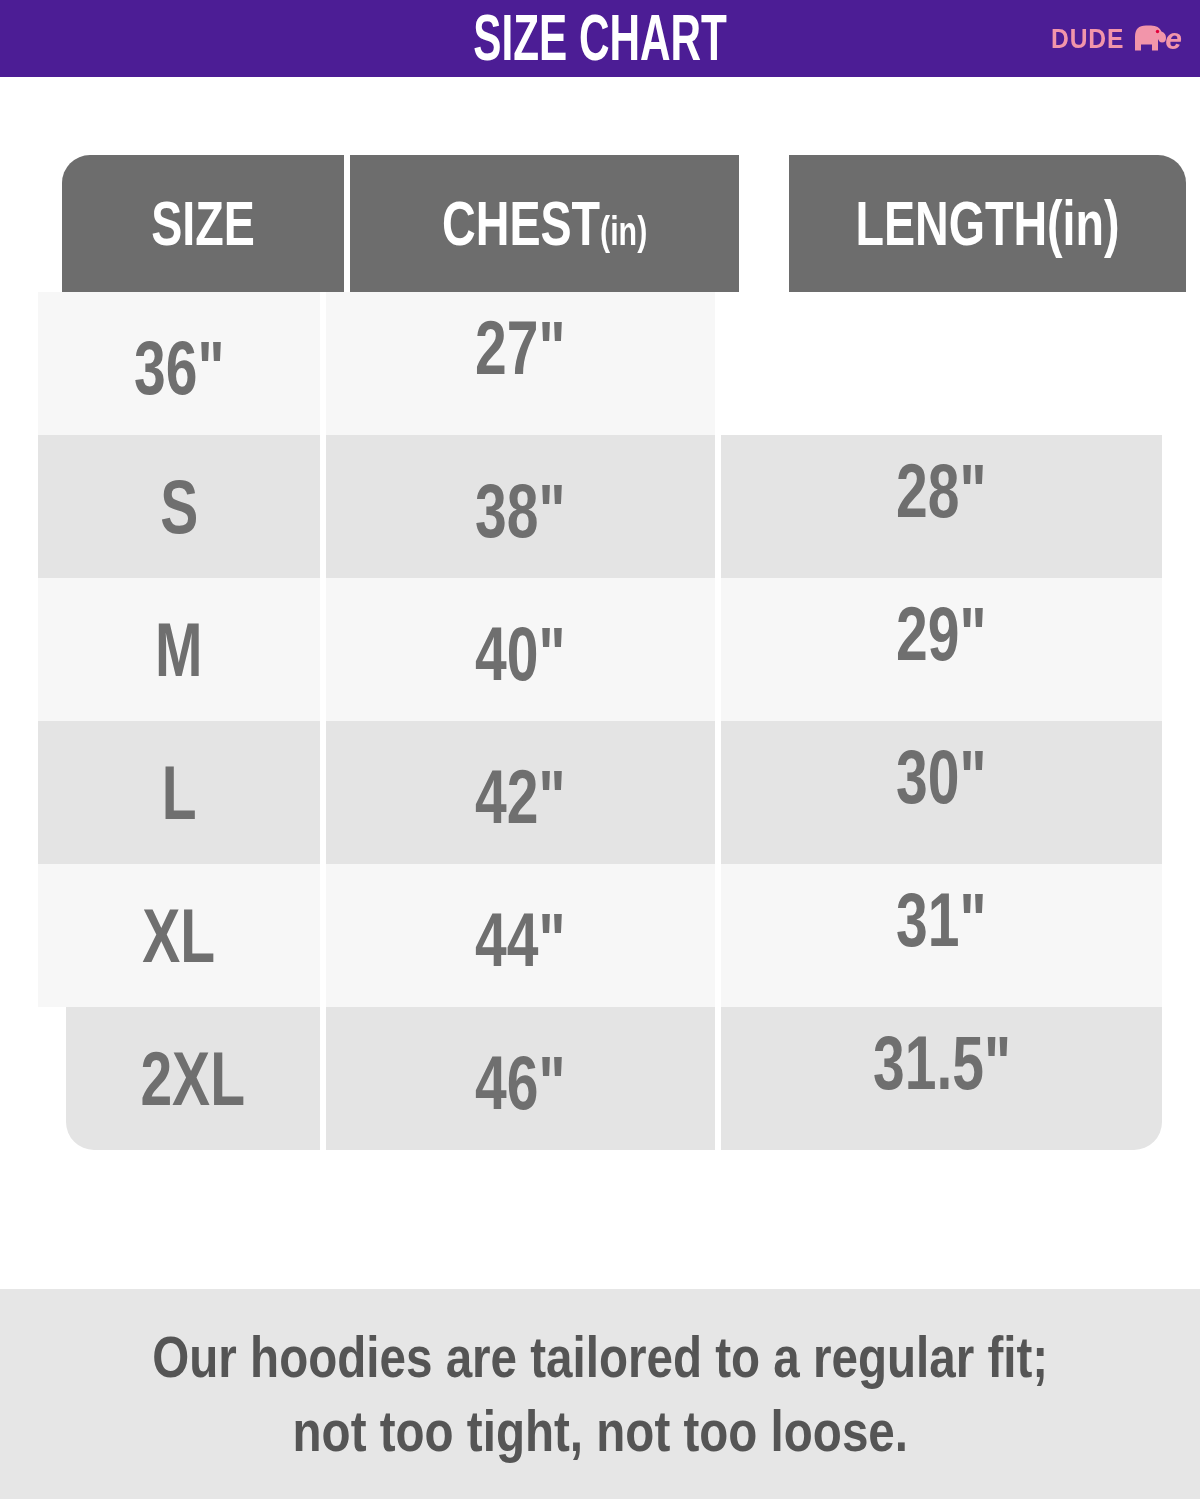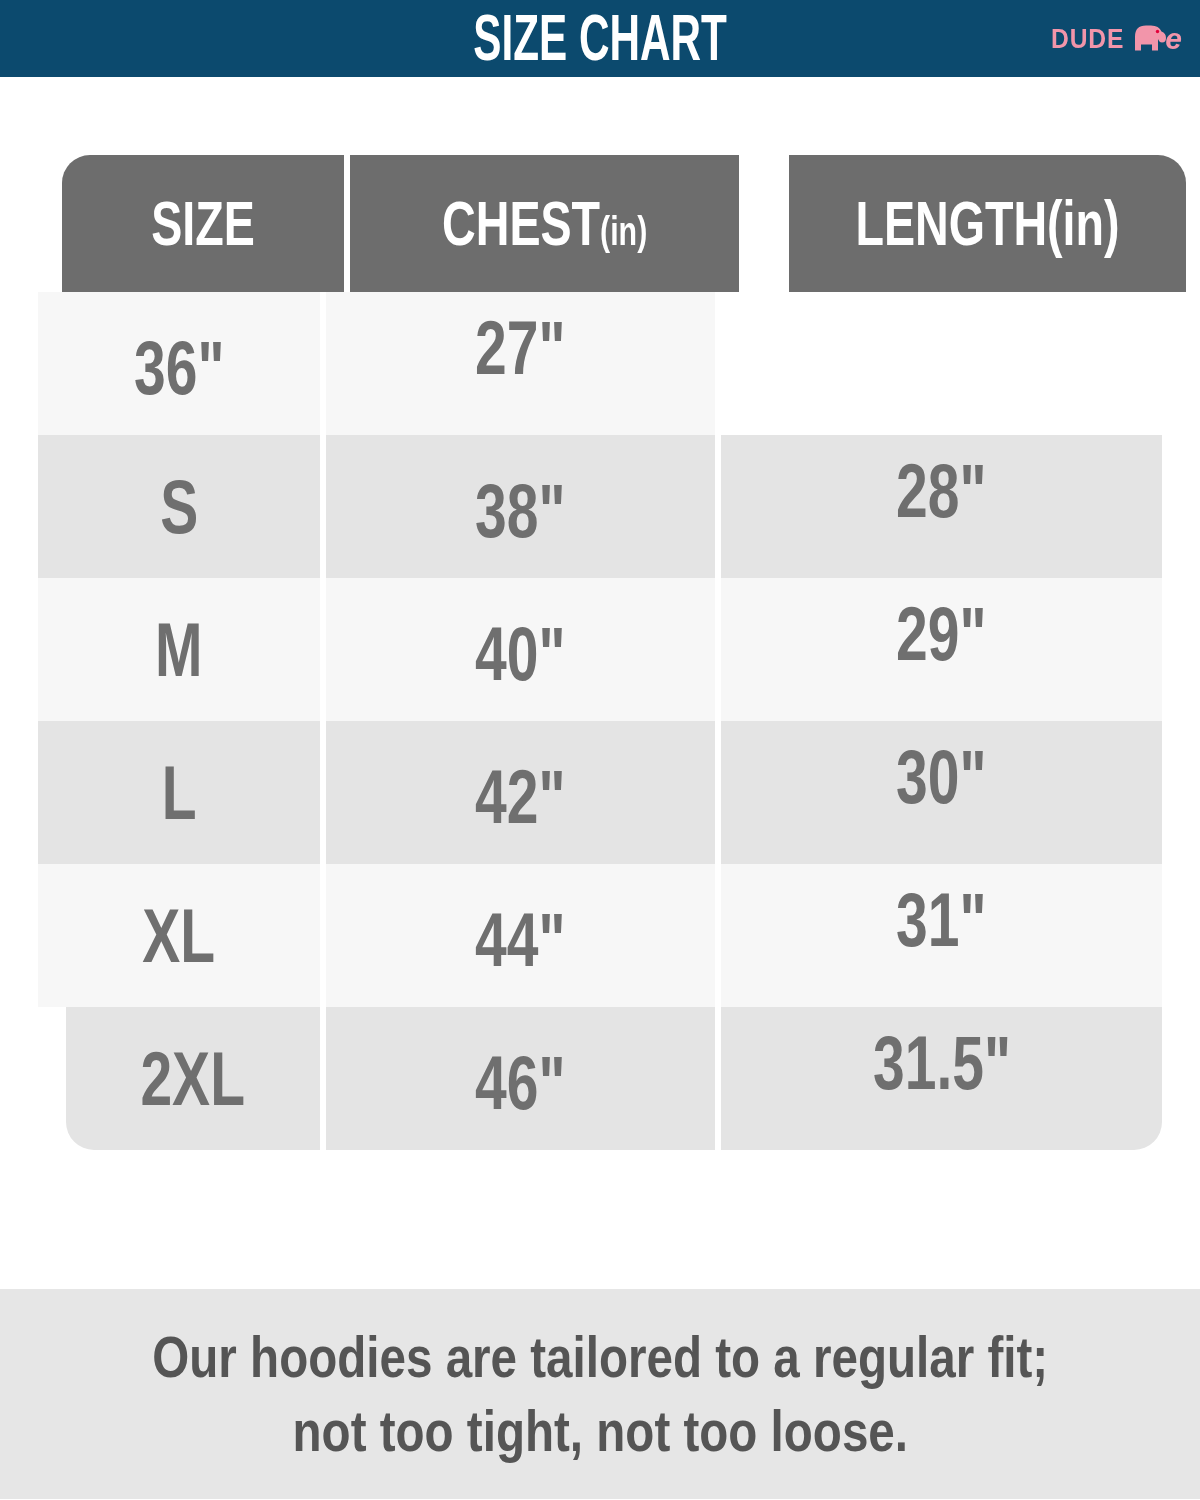--- a/index.html
+++ b/index.html
@@ -7,21 +7,21 @@
     width: 1200px; height: 1500px;
     background: #ffffff;
     font-family: "Liberation Sans", sans-serif;
     overflow: hidden;
     position: relative;
   }
 
   
   .topbar {
     height: 77px;
-    background: #0c4a6e;
+    background: #4c1d95;
     position: relative;
     display: flex;
     align-items: center;
     justify-content: center;
   }
   .title {
     color: #ffffff;
     font-size: 64px;
     font-weight: bold;
     letter-spacing: 0px;

